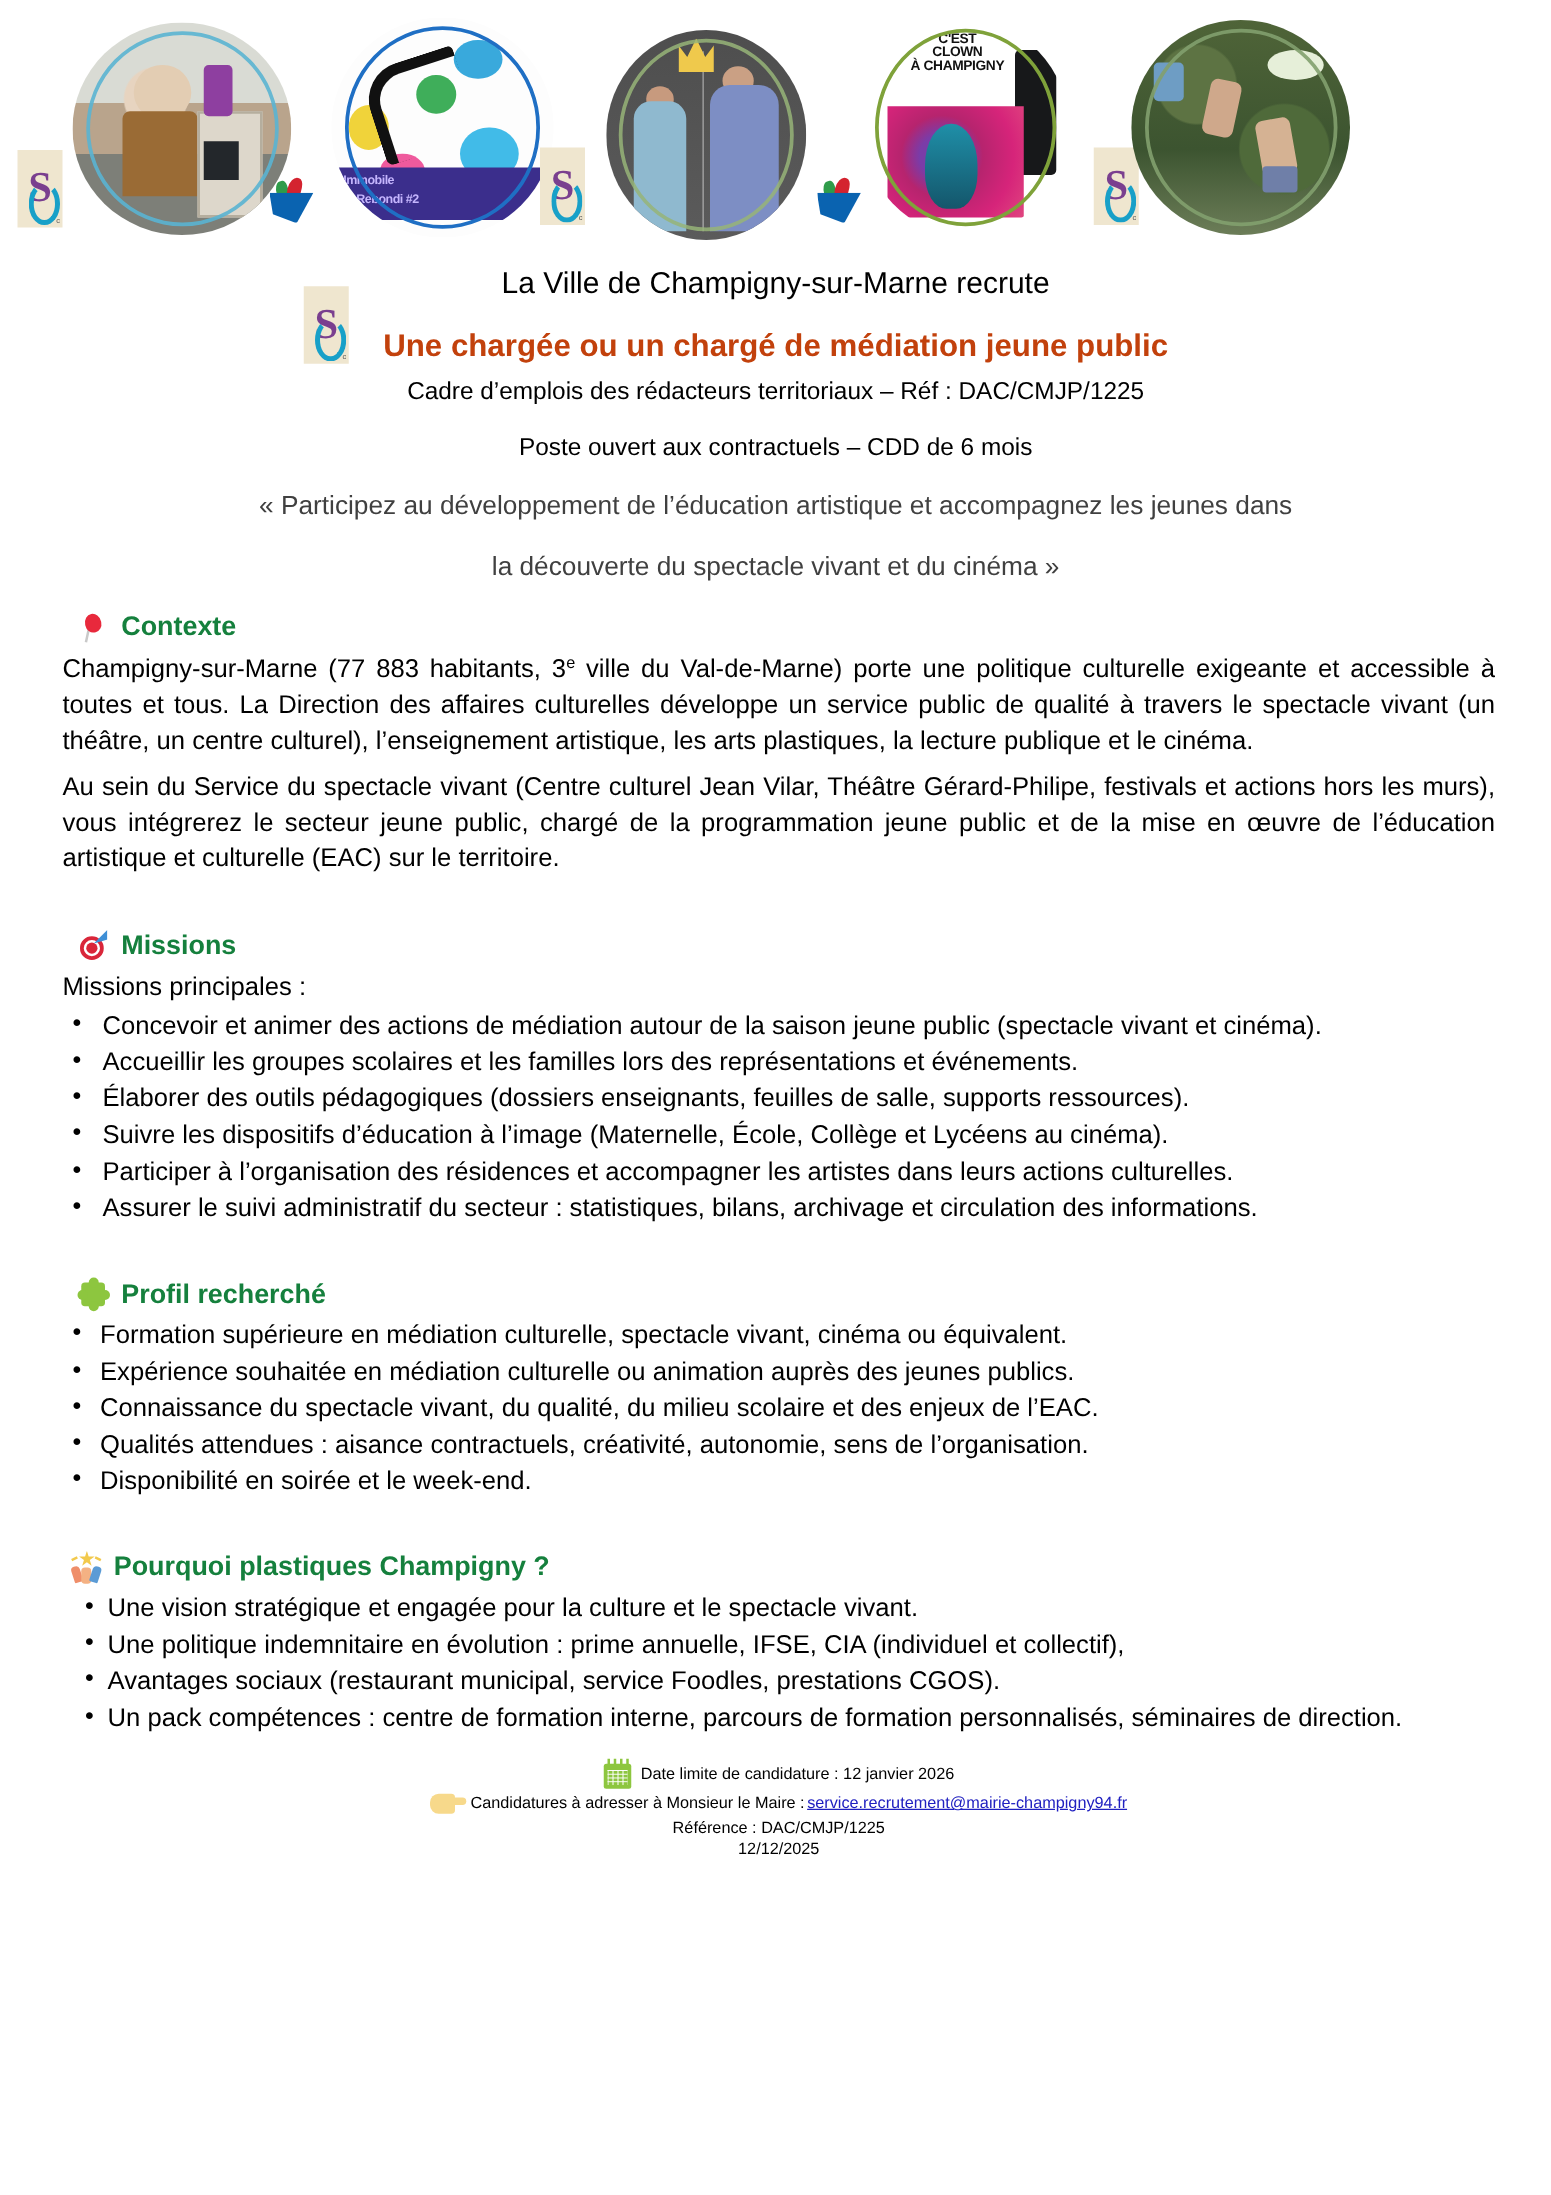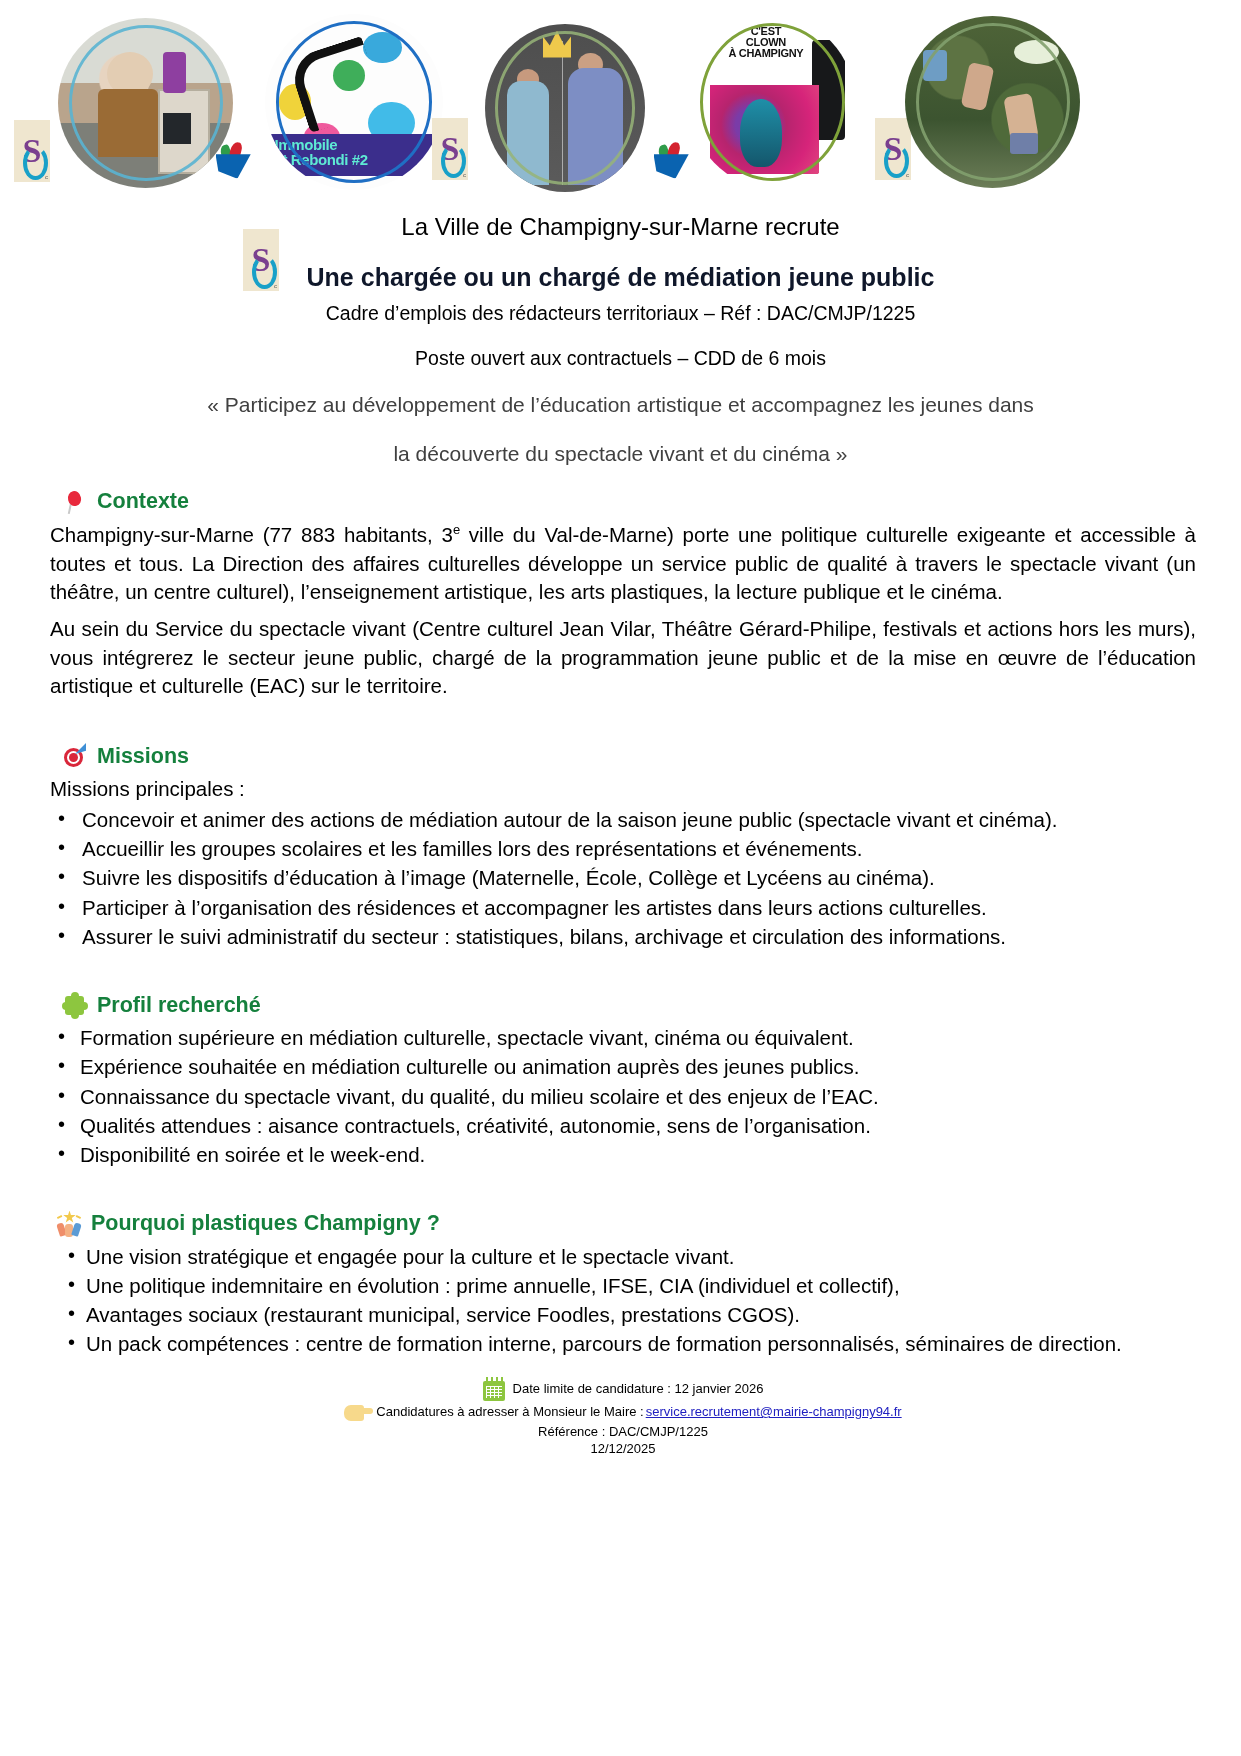--- a/index.html
+++ b/index.html
@@ -59,21 +59,21 @@
   .ph2 .b4 { left:58%; top:50%; width:26%; height:24%; background:#41bbe8; }
   .ph2 .b5 { left:38%; top:26%; width:18%; height:18%; background:#3fae5a; }
   .ph2 .scribble {
     position:absolute; left:18%; top:18%; width:44%; height:44%;
     border-left:9px solid #111; border-top:9px solid #111;
     transform:rotate(-18deg); border-radius:40% 6% 10% 8%;
   }
   .ph2 .ring2 { border-color:#1f6fc4; }
   .ph2 .label {
     position:absolute; left:2%; top:68%; width:96%; height:24%;
-    background:#3b2e8c; color:#5eead4; font-weight:bold; font-size:15px;
+    background:#3b2e8c; color:#c4b5fd; font-weight:bold; font-size:10px;
     line-height:15px; padding:3px 0 0 6px; letter-spacing:-0.4px;
   }
 
   
   .slogo {
     position: absolute;
     width: 36px; height: 62px;
     background: #efe6cf;
   }
   .slogo .s {
@@ -153,21 +153,21 @@
   .ph5 .blue { position:absolute; left:10%; top:20%; width:14%; height:18%; background:#6e9dc4; border-radius:4px; }
   .ph5 .shorts { position:absolute; left:60%; top:68%; width:16%; height:12%; background:#6f7fa8; border-radius:3px; }
   .ph5 .bubble { position:absolute; left:62%; top:14%; width:26%; height:14%; background:#e6efd9; border-radius:50%; }
 
   
   .title-block { text-align: center; padding: 0; position: relative; }
   .line-recrute {
     font-size: 24px; color:#000; margin: 16px 0 0 0; line-height:1.25;
   }
   .job-title {
-    font-size: 25px; font-weight: bold; color:#0f172a;
+    font-size: 25px; font-weight: bold; color:#c2410c;
     margin: 20px 0 0 0; line-height: 1.2;
   }
   .subline {
     font-size: 19.5px; color:#000; margin-top: 9px; line-height: 1.3;
   }
   .quote {
     font-size: 21px; color:#404040; margin-top: 12px; line-height: 1.34;
     padding: 0 95px;
   }
   .s-inline {
@@ -375,20 +375,21 @@
       <span class="t1"></span>
         <span class="t2"></span>
         <span class="dart"></span>
     </span>
     <span>Missions</span>
   </h2>
   <p class="para nojust">Missions principales :</p>
   <ul class="blist">
     <li>Concevoir et animer des actions de médiation autour de la saison jeune public (spectacle vivant et cinéma).</li>
     <li>Accueillir les groupes scolaires et les familles lors des représentations et événements.</li>
+    <li>Élaborer des outils pédagogiques (dossiers enseignants, feuilles de salle, supports ressources).</li>
     <li>Suivre les dispositifs d’éducation à l’image (Maternelle, École, Collège et Lycéens au cinéma).</li>
     <li>Participer à l’organisation des résidences et accompagner les artistes dans leurs actions culturelles.</li>
     <li>Assurer le suivi administratif du secteur : statistiques, bilans, archivage et circulation des informations.</li>
   </ul>
 
   <div class="spacer-md"></div>
 
   <h2 class="section">
     <span class="ico ico-puzzle">
       <span class="pz"></span>

